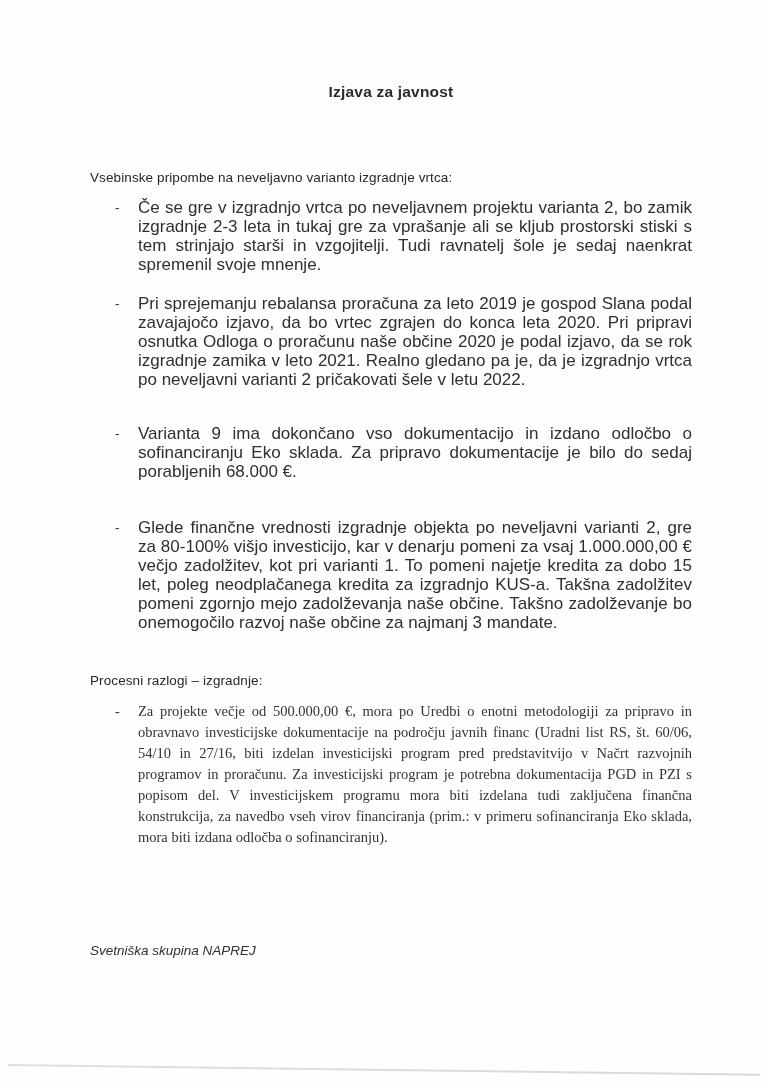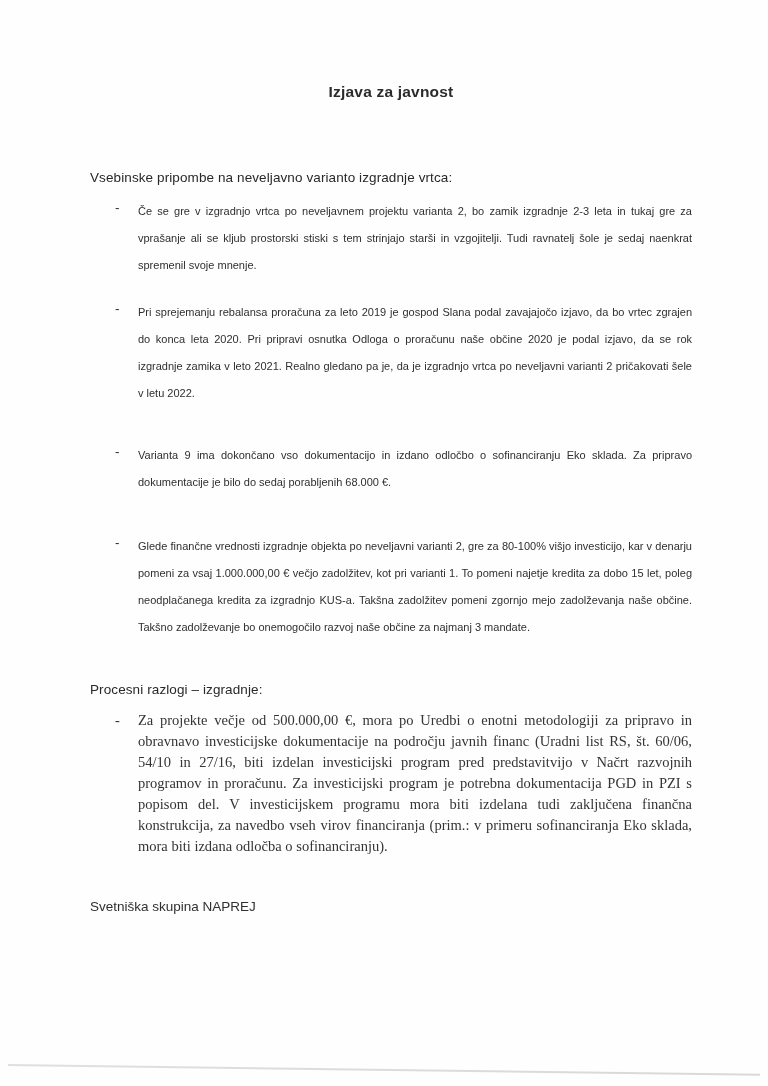--- a/index.html
+++ b/index.html
@@ -41,43 +41,43 @@
     align-items: flex-start;
   }
   .bullet-dash {
     flex: 0 0 23px;
     margin-left: 25px;
     font-size: 13.5px;
     line-height: 19px;
   }
   .bullet-text {
     flex: 1;
-    font-size: 11px;
-    line-height: 27px;
+    font-size: 17px;
+    line-height: 19px;
     text-align: justify;
   }
   
   .gap-b1 { margin-bottom: 20px; }
   .gap-b2 { margin-bottom: 35px; }
   .gap-b3 { margin-bottom: 37px; }
   .gap-b4 { margin-bottom: 41px; }
   .serif .bullet-dash,
   .serif .bullet-text {
     font-family: "Liberation Serif", serif;
     font-size: 14.5px;
     line-height: 21px;
     color: #343434;
   }
   .closing-paragraph {
     margin-top: 34px;
     font-size: 13.5px;
     line-height: 20px;
     color: #303030;
   }
-  .signature-block { margin-top: 40px; }
+  .signature-block { margin-top: 93px; font-style: italic; }
   .signature-line {
     font-size: 13.5px;
     line-height: 19px;
     color: #303030;
   }
   .signature-line + .signature-line { margin-top: 15px; }
   .scan-line {
     position: absolute;
     left: 8px;
     top: 1064px;

